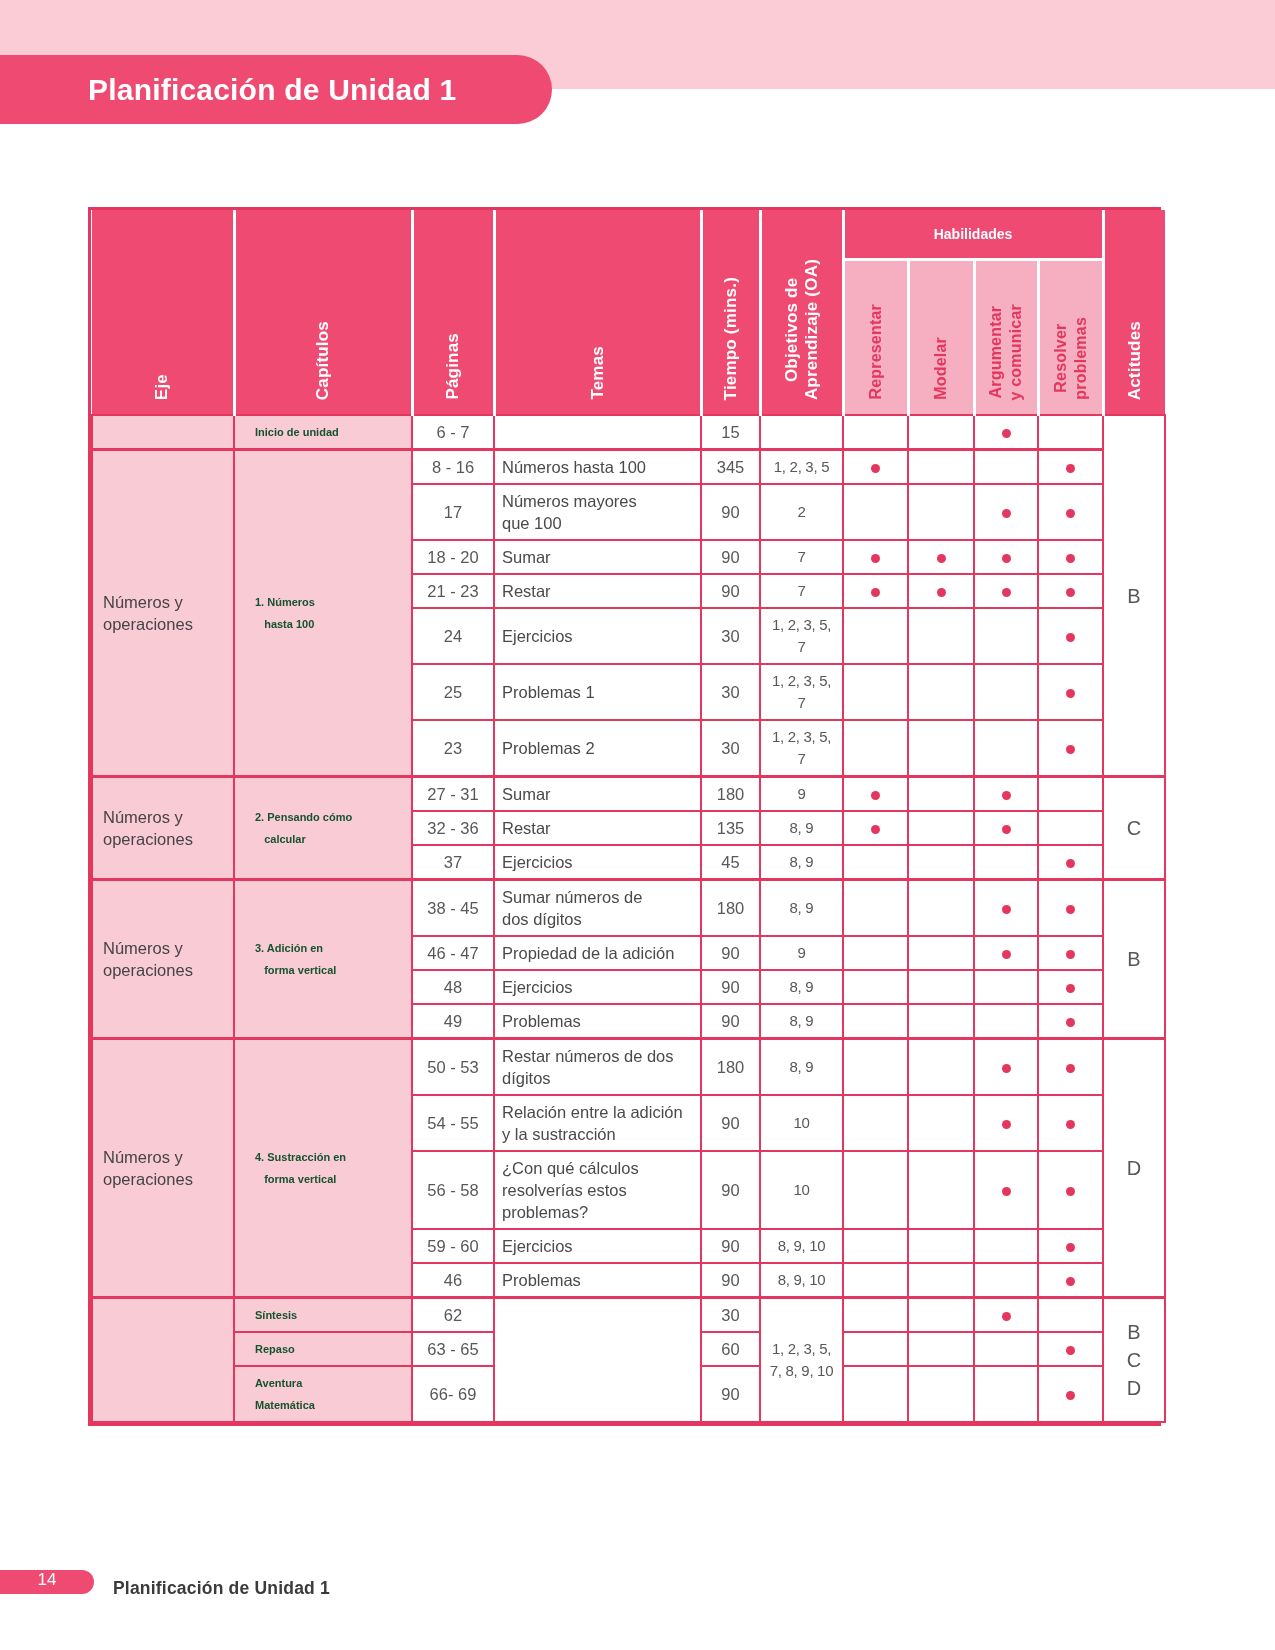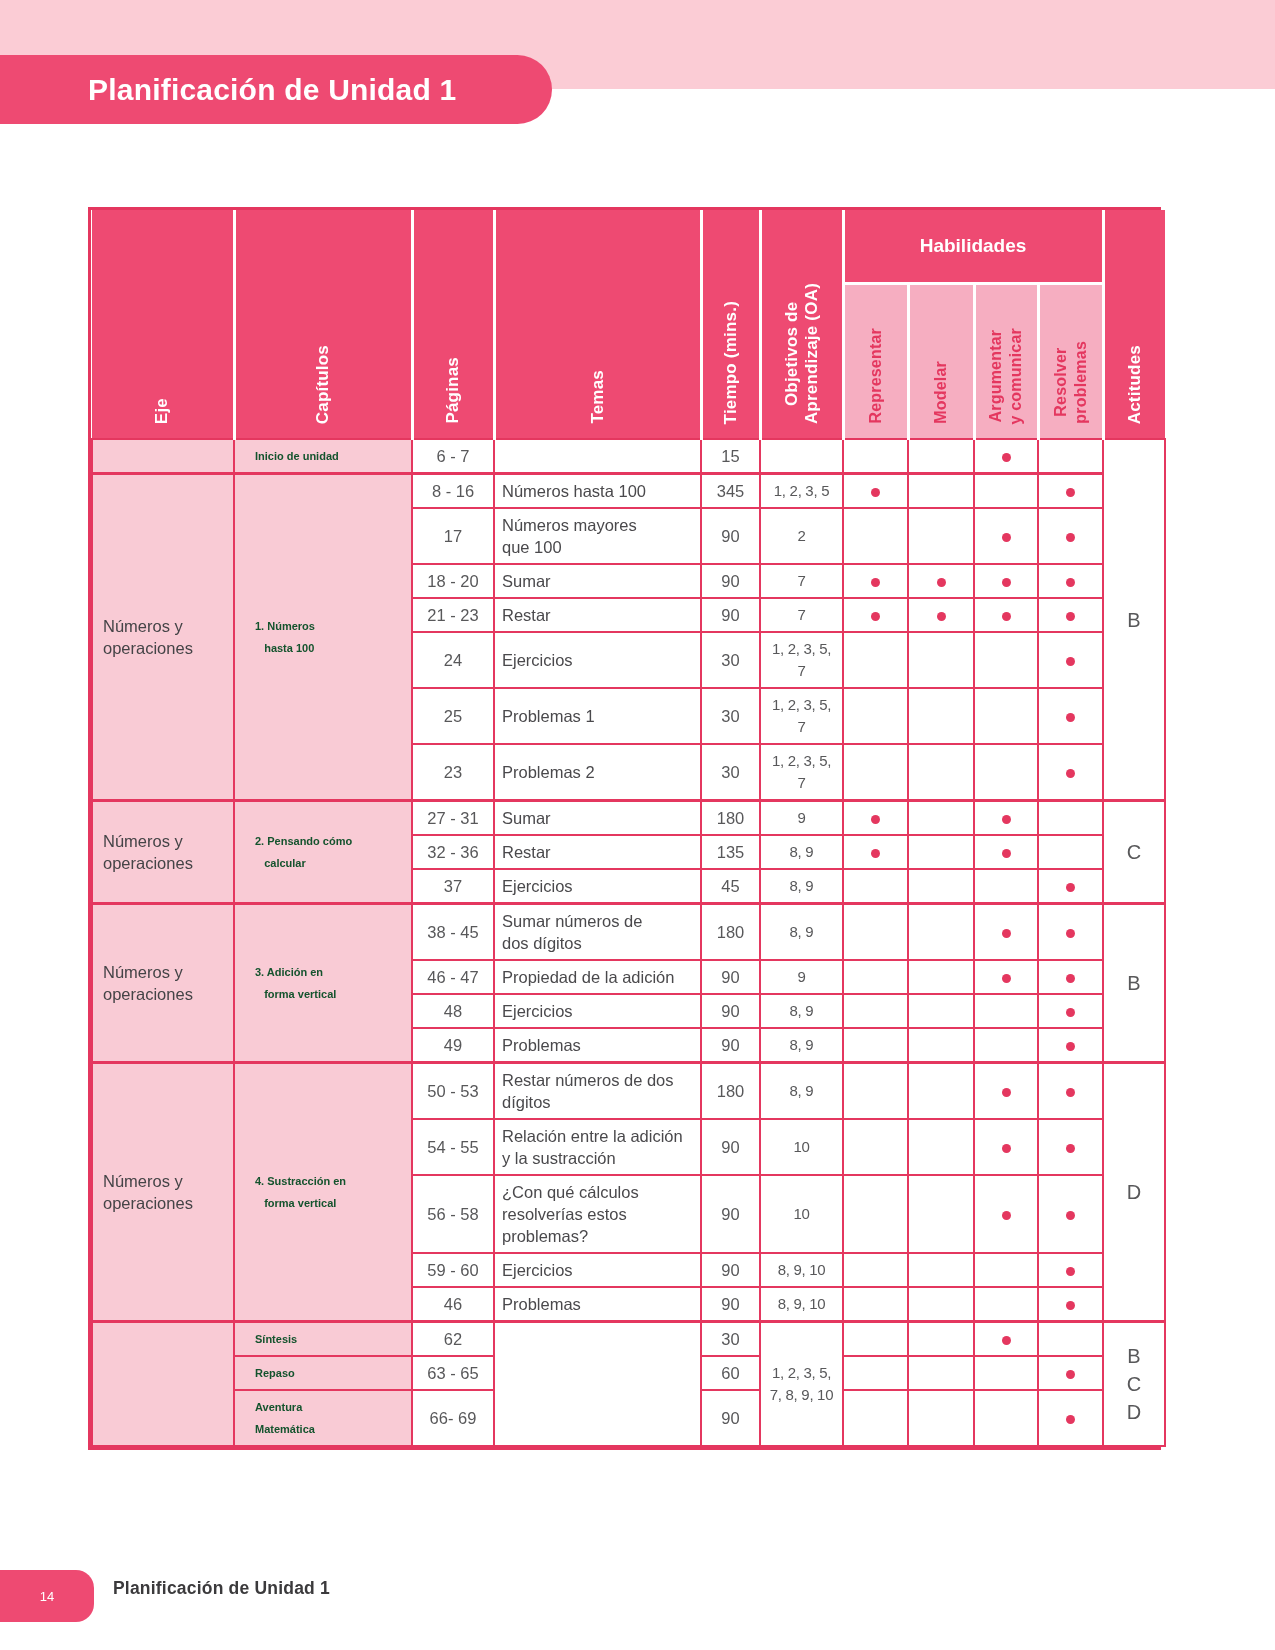--- a/index.html
+++ b/index.html
@@ -25,42 +25,42 @@
   thead th{
     background:var(--accent);vertical-align:bottom;text-align:center;
     padding:0 0 10px 0;border-left:3px solid #fff;
   }
   thead tr:first-child th:first-child{border-left:none;}
   .vtxt{
     writing-mode:vertical-rl;transform:rotate(180deg);display:inline-block;
     color:#fff;font-size:17px;font-weight:bold;white-space:pre-line;line-height:20px;letter-spacing:.2px;
   }
   th.hab{vertical-align:middle;height:40px;border-bottom:3px solid #fff;
-    color:#fff;font-size:19px;font-weight:bold;padding:16px;}
+    color:#fff;font-size:14px;font-weight:bold;padding:4px;}
   tr.subrow th{background:var(--skill-pink);height:143px;}
   tr.subrow th .vtxt{color:var(--border);font-size:16px;}
   tbody td{
     border:2px solid var(--border);font-size:16.5px;line-height:22px;
     padding:5px 7px;vertical-align:middle;box-sizing:border-box;background:#fff;
   }
   tr.gs td{border-top-width:3px;}
   td.c-eje{background:var(--cell-pink);white-space:pre-line;padding-left:10px;color:#454447;}
   td.c-cap{background:var(--cell-pink);white-space:pre-line;font-weight:bold;color:#14532d;padding-left:20px;font-size:11px;}
   td.c-pag{text-align:center;color:var(--num);margin-top:20px;}
   td.c-tema{white-space:pre-line;color:#4a494c;}
   td.c-tiempo{text-align:center;color:var(--num);}
   td.c-oa{text-align:center;color:var(--num);white-space:pre-line;font-size:15px;letter-spacing:-.3px;margin-left:32px;}
   td.c-dot{text-align:center;padding:0;}
   td.c-act{text-align:center;color:var(--num);font-size:20px;}
   td.c-act span{display:block;margin:6px 0;}
   .dot{display:inline-block;width:9px;height:9px;border-radius:50%;background:var(--border);vertical-align:middle;}
   .pagepill{
-    position:absolute;left:0;top:1570px;width:94px;height:52px;background:var(--accent);
-    border-radius:0 18px 18px 0;color:#fff;font-size:13px;
-    display:flex;align-items:center;justify-content:center;
+    position:absolute;left:0;top:1570px;width:94px;height:24px;background:var(--accent);
+    border-radius:0 18px 18px 0;color:#fff;font-size:17px;
+    display:flex;align-items:flex-start;justify-content:center;
   }
   .footlabel{
     position:absolute;left:113px;top:1570px;height:36px;display:flex;align-items:center;
     font-size:17.5px;font-weight:bold;color:#3b3a3c;letter-spacing:.2px;
   }
 </style>
 </head>
 <body>
 
 <div class="band"></div>

